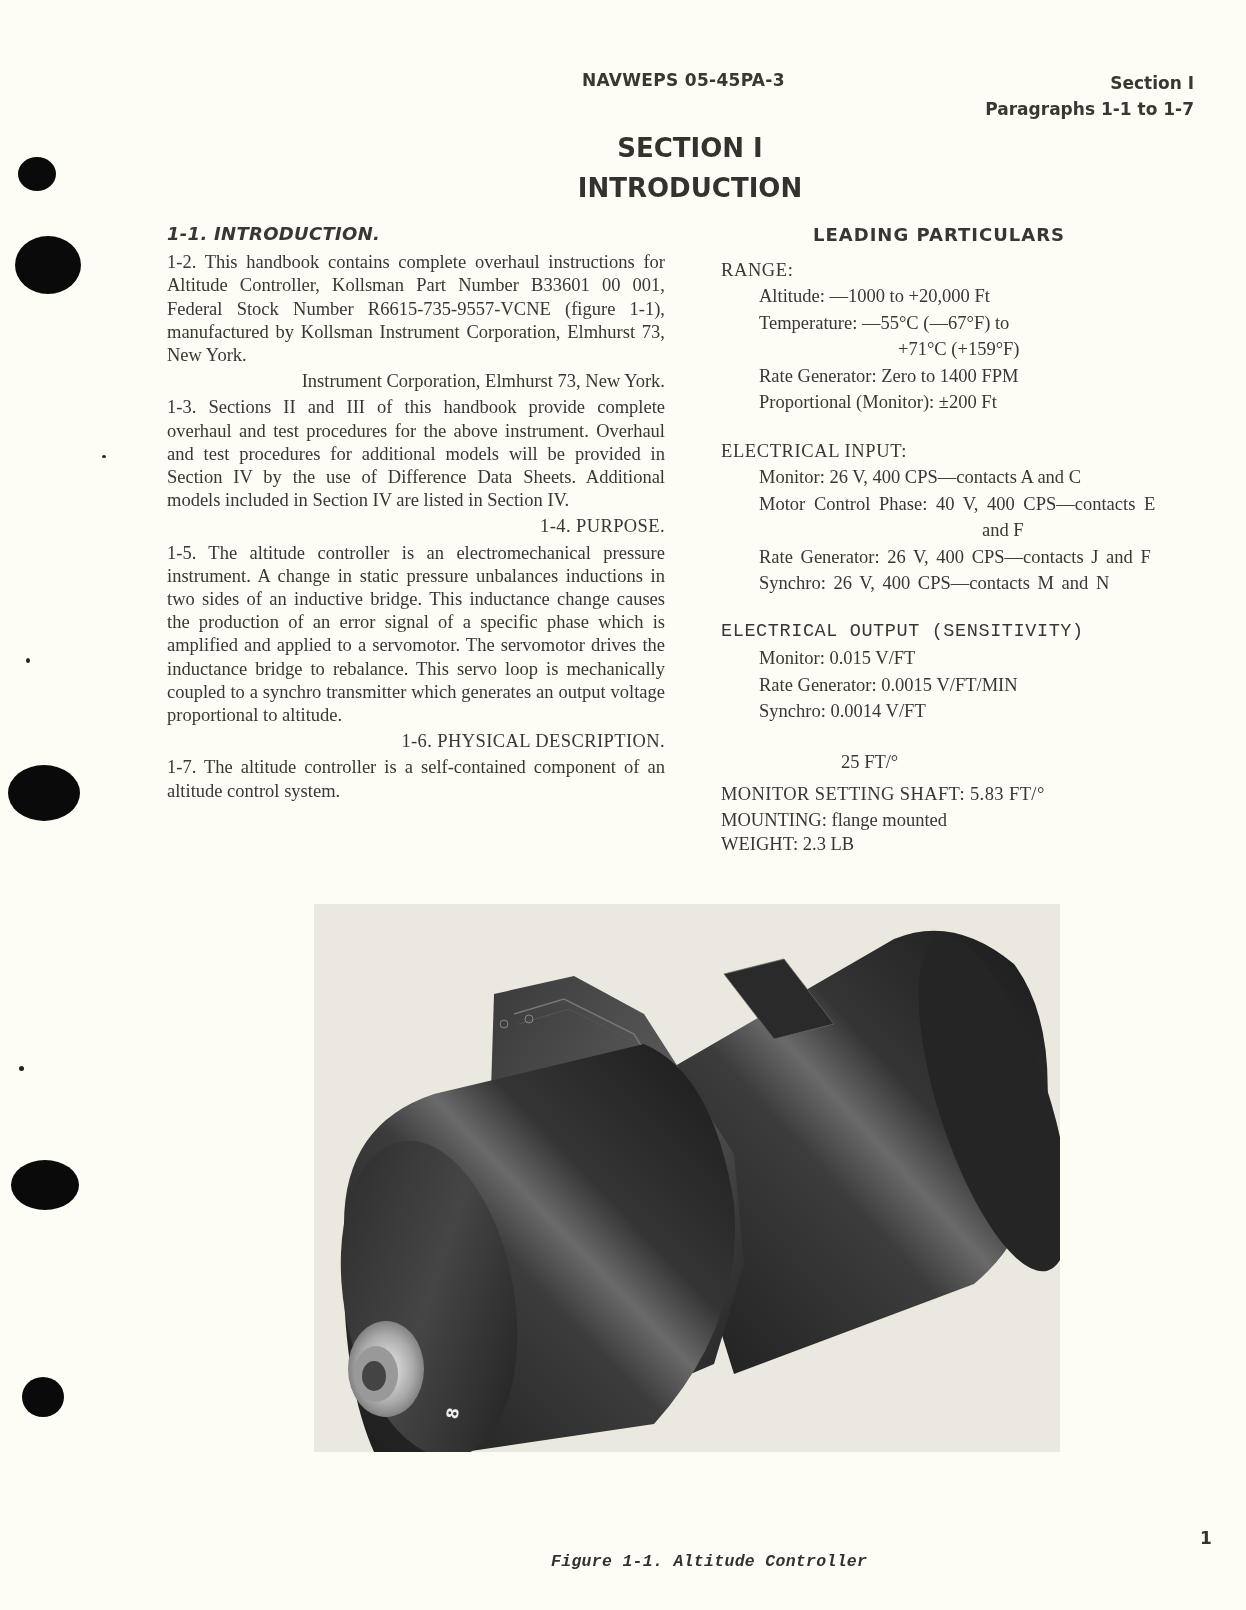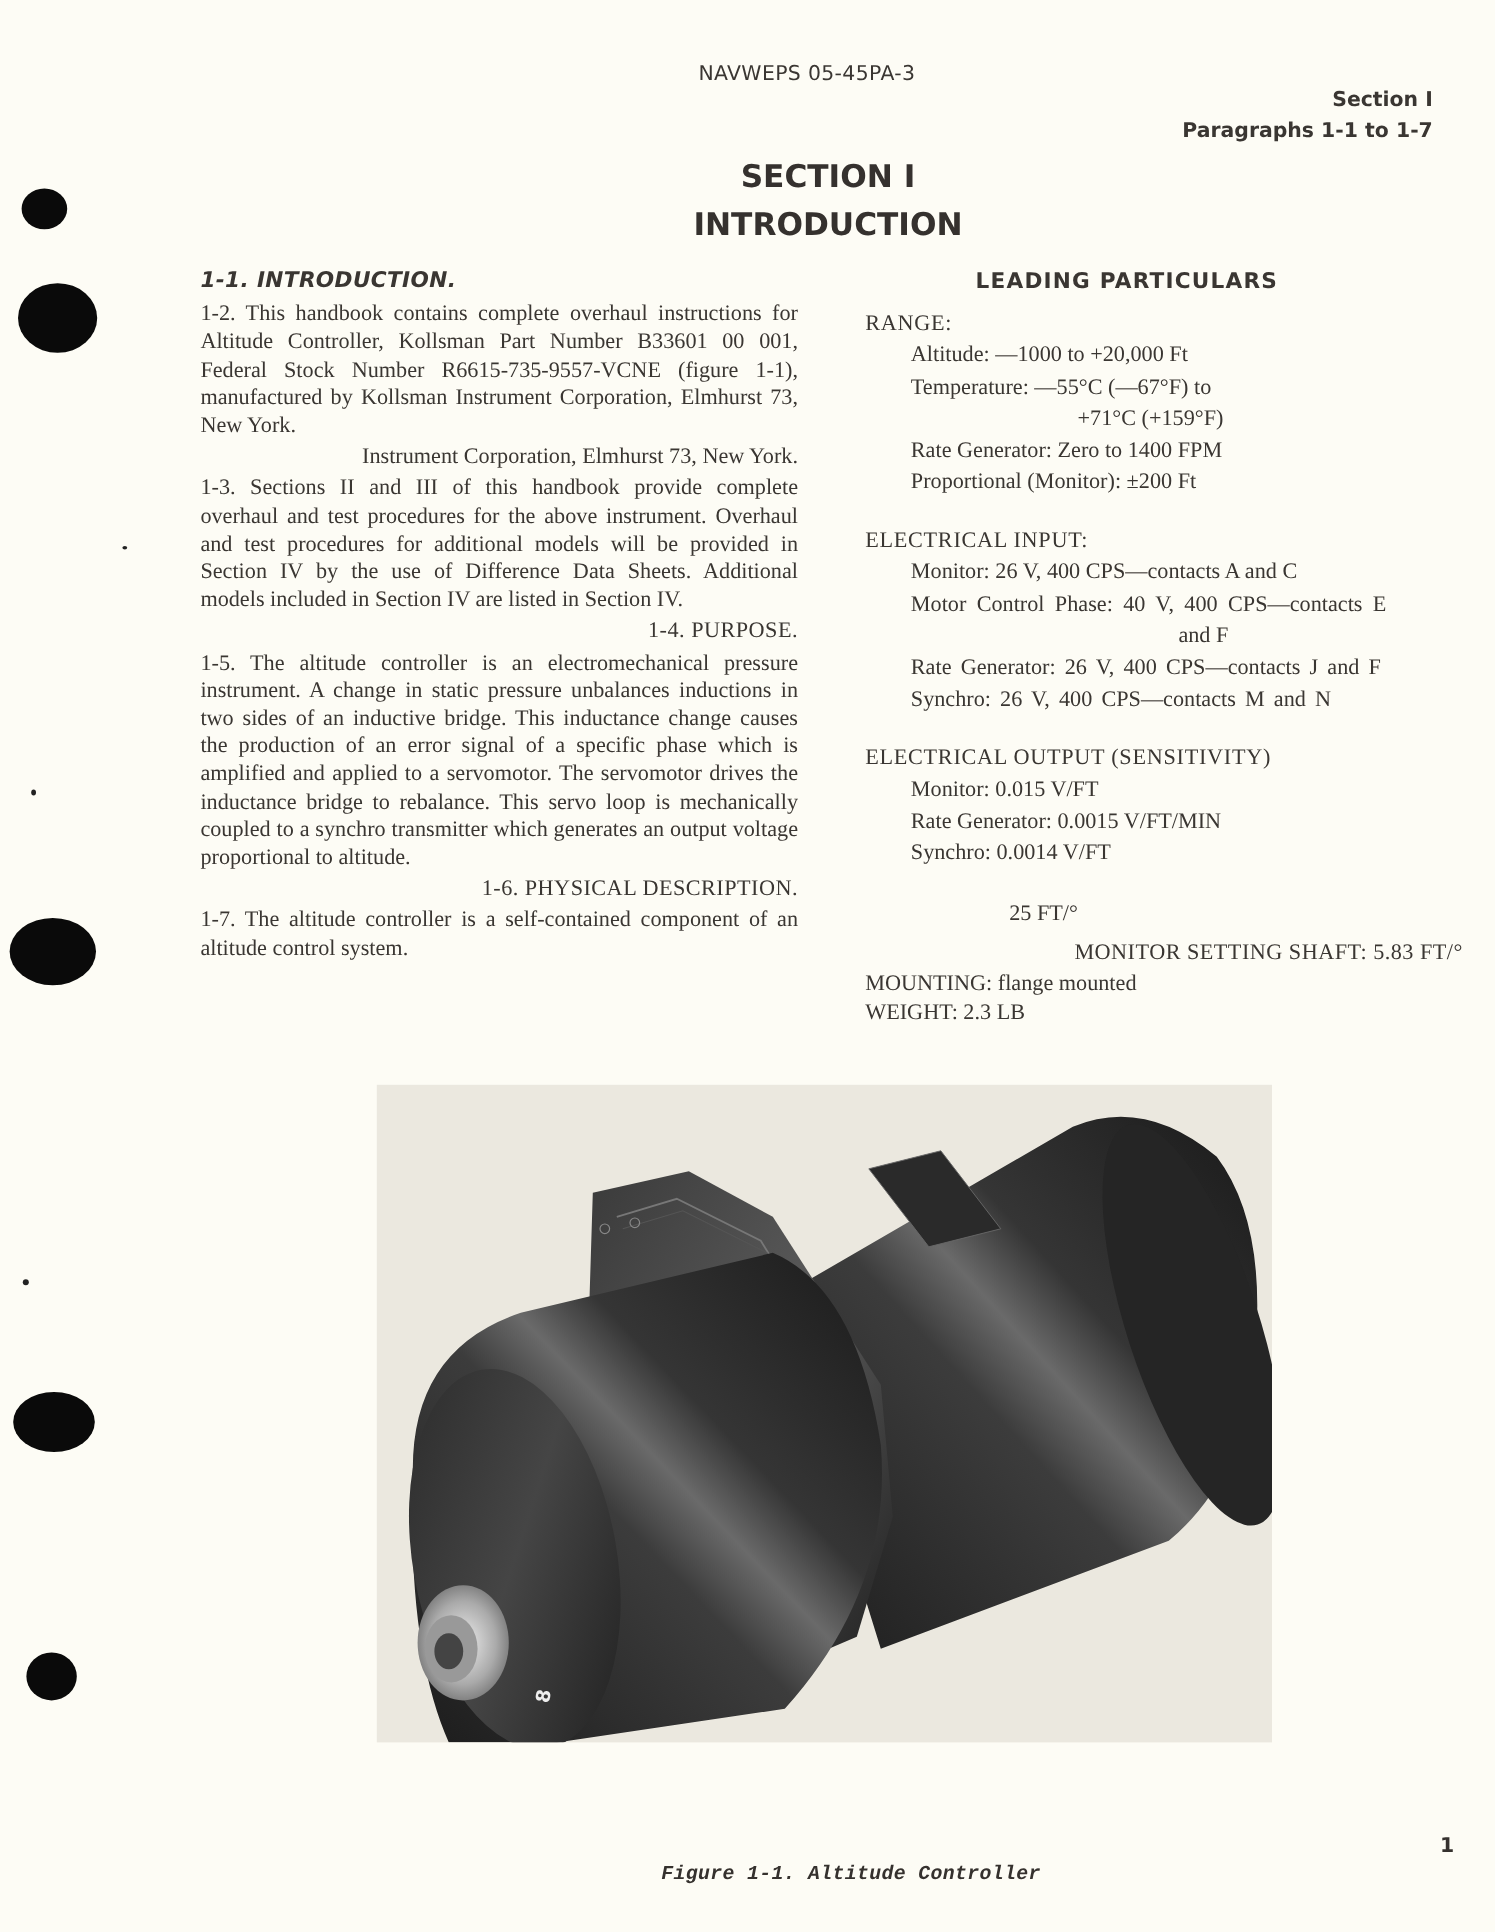--- a/index.html
+++ b/index.html
@@ -8,22 +8,22 @@
     background: #fdfcf5;
     position: relative;
     overflow: hidden;
     color: #3a3632;
     font-family: "Liberation Serif", serif;
   }
   .hole { position: absolute; background: #0a0a0a; border-radius: 50%; }
   .speck { position: absolute; background: #222; border-radius: 50%; }
 
   .hdr-center {
-    position: absolute; top: 52px; left: 582px;
-    font-family: "DejaVu Sans", sans-serif; font-weight: normal;
+    position: absolute; top: 70px; left: 582px;
+    font-family: "DejaVu Sans", sans-serif; font-weight: bold;
     font-size: 17px; letter-spacing: 0.3px; color: #3a3632;
   }
   .hdr-right {
     position: absolute; top: 70px; right: 52px; text-align: right;
     font-family: "DejaVu Sans", sans-serif; font-weight: bold;
     font-size: 17px; line-height: 26px; color: #3a3632;
   }
   .sec-title {
     position: absolute; top: 128px; left: 0; width: 1380px; text-align: center;
     font-family: "DejaVu Sans", sans-serif; font-weight: bold;
@@ -120,27 +120,27 @@
   <div class="gap"></div>
 
   <div class="grp-head" style="margin-left:-18px;">ELECTRICAL INPUT:</div>
   <div class="item">Monitor: 26 V, 400 CPS—contacts A and C</div>
   <div class="item" style="word-spacing:4px;white-space:nowrap;">Motor Control Phase: 40 V, 400 CPS—contacts E</div>
   <div class="cont2">and F</div>
   <div class="item" style="word-spacing:3px;white-space:nowrap;">Rate Generator: 26 V, 400 CPS—contacts J and F</div>
   <div class="item" style="word-spacing:3px;">Synchro: 26 V, 400 CPS—contacts M and N</div>
   <div class="gap"></div>
 
-  <div class="grp-head" style="margin-left:-18px;">ELECTRICAL OUTPUT (SENSITIVITY)</div>
+  <div class="grp-head" style="margin-left:-18px;font-family:Liberation Mono, monospace;">ELECTRICAL OUTPUT (SENSITIVITY)</div>
   <div class="item">Monitor: 0.015 V/FT</div>
   <div class="item">Rate Generator: 0.0015 V/FT/MIN</div>
   <div class="item">Synchro: 0.0014 V/FT</div>
   <div class="cont3">25 FT/°</div>
 
-  <div style="margin-left:-18px;margin-top:6px;letter-spacing:0.4px;text-align:right;">MONITOR SETTING SHAFT: 5.83 FT/°</div>
+  <div style="margin-left:-18px;margin-top:6px;letter-spacing:0.4px;">MONITOR SETTING SHAFT: 5.83 FT/°</div>
   <div style="margin-left:-18px;line-height:24px;">MOUNTING: flange mounted</div>
   <div style="margin-left:-18px;line-height:24px;">WEIGHT: 2.3 LB</div>
 </div>
 
 <div class="figure">
   <svg width="746" height="548" viewBox="0 0 746 548" xmlns="http://www.w3.org/2000/svg">
     <defs>
       <linearGradient id="bodyG" x1="0" y1="1" x2="1" y2="0">
         <stop offset="0" stop-color="#1c1c1c"></stop>
         <stop offset="0.45" stop-color="#3c3c3c"></stop>

